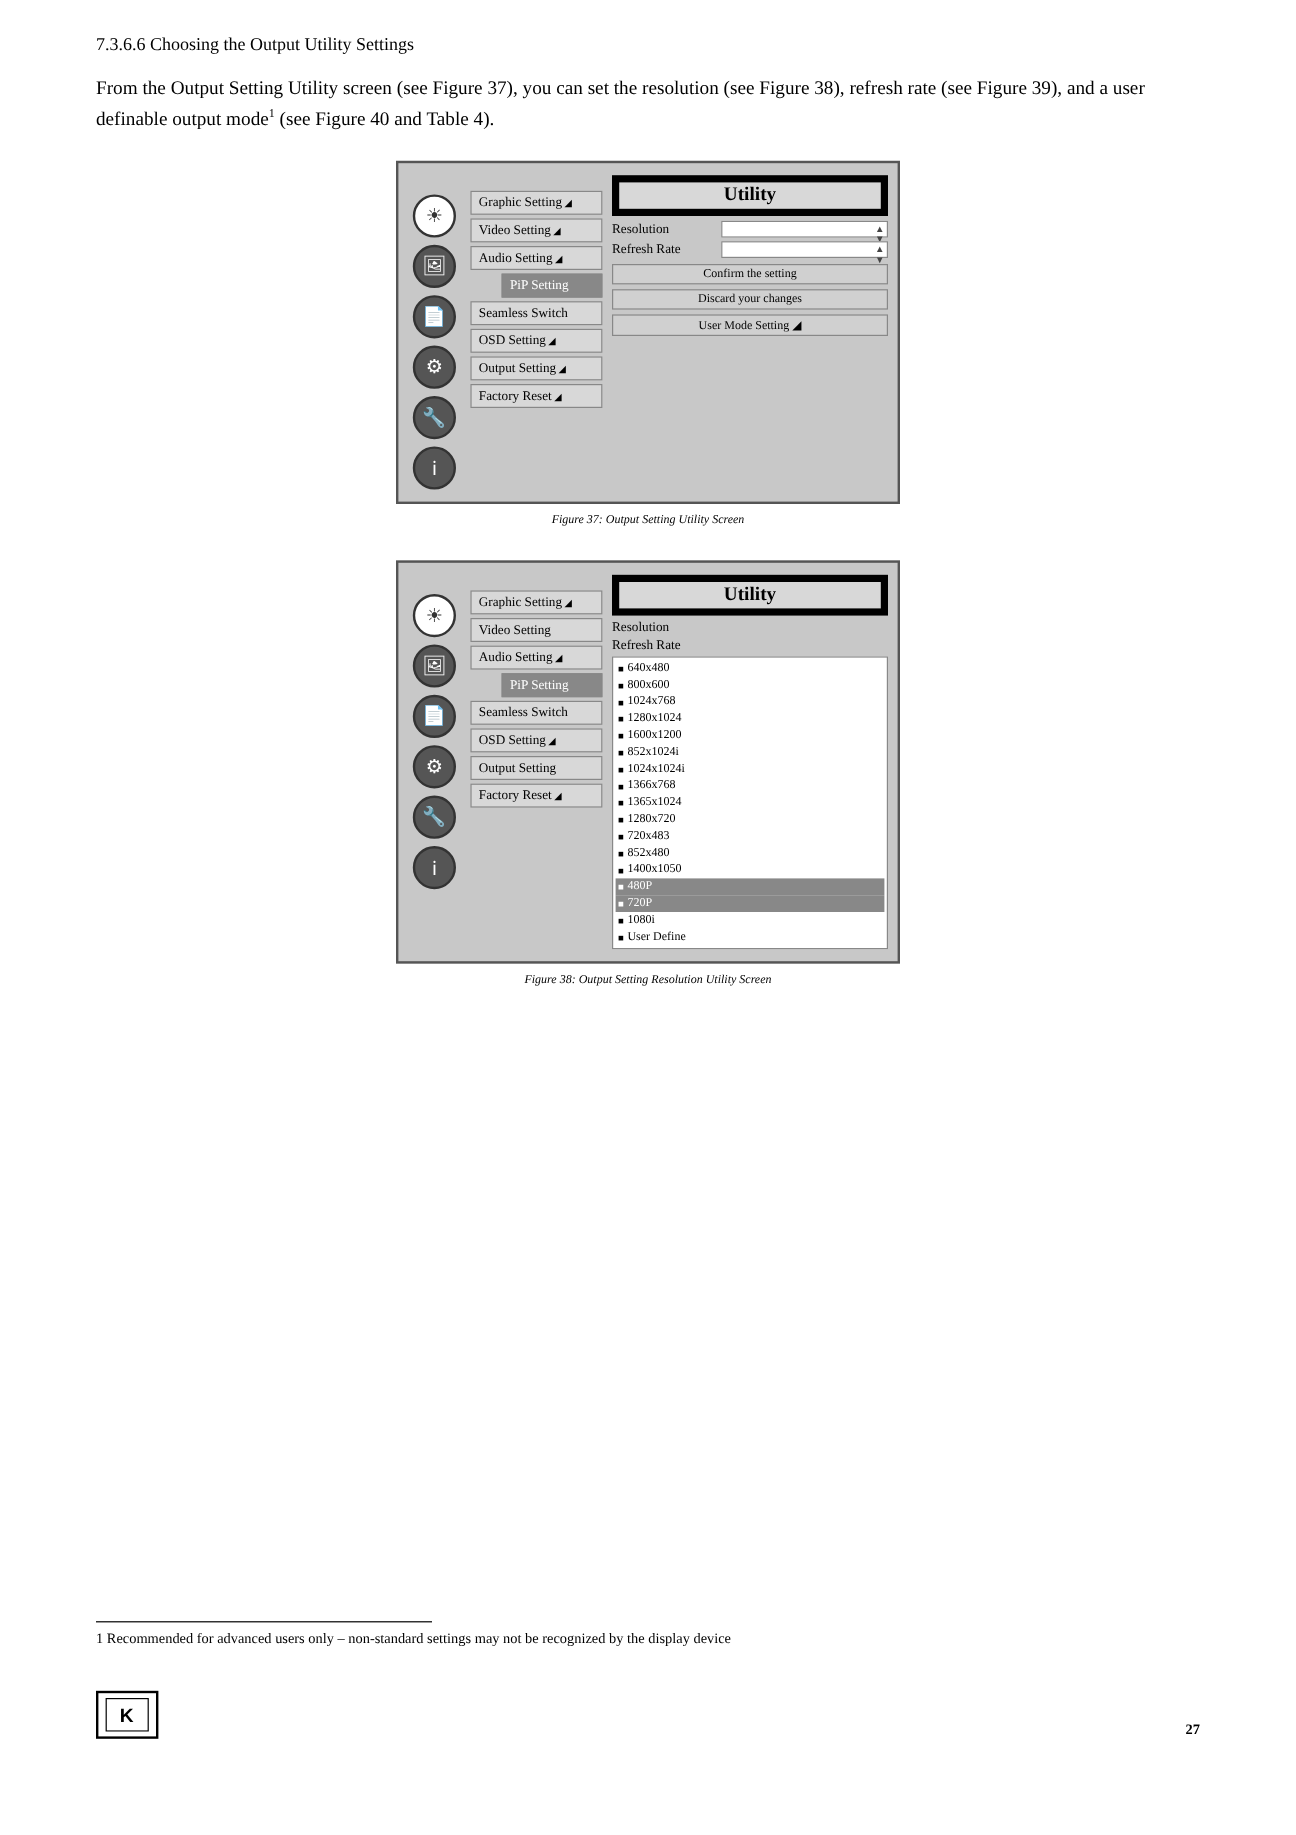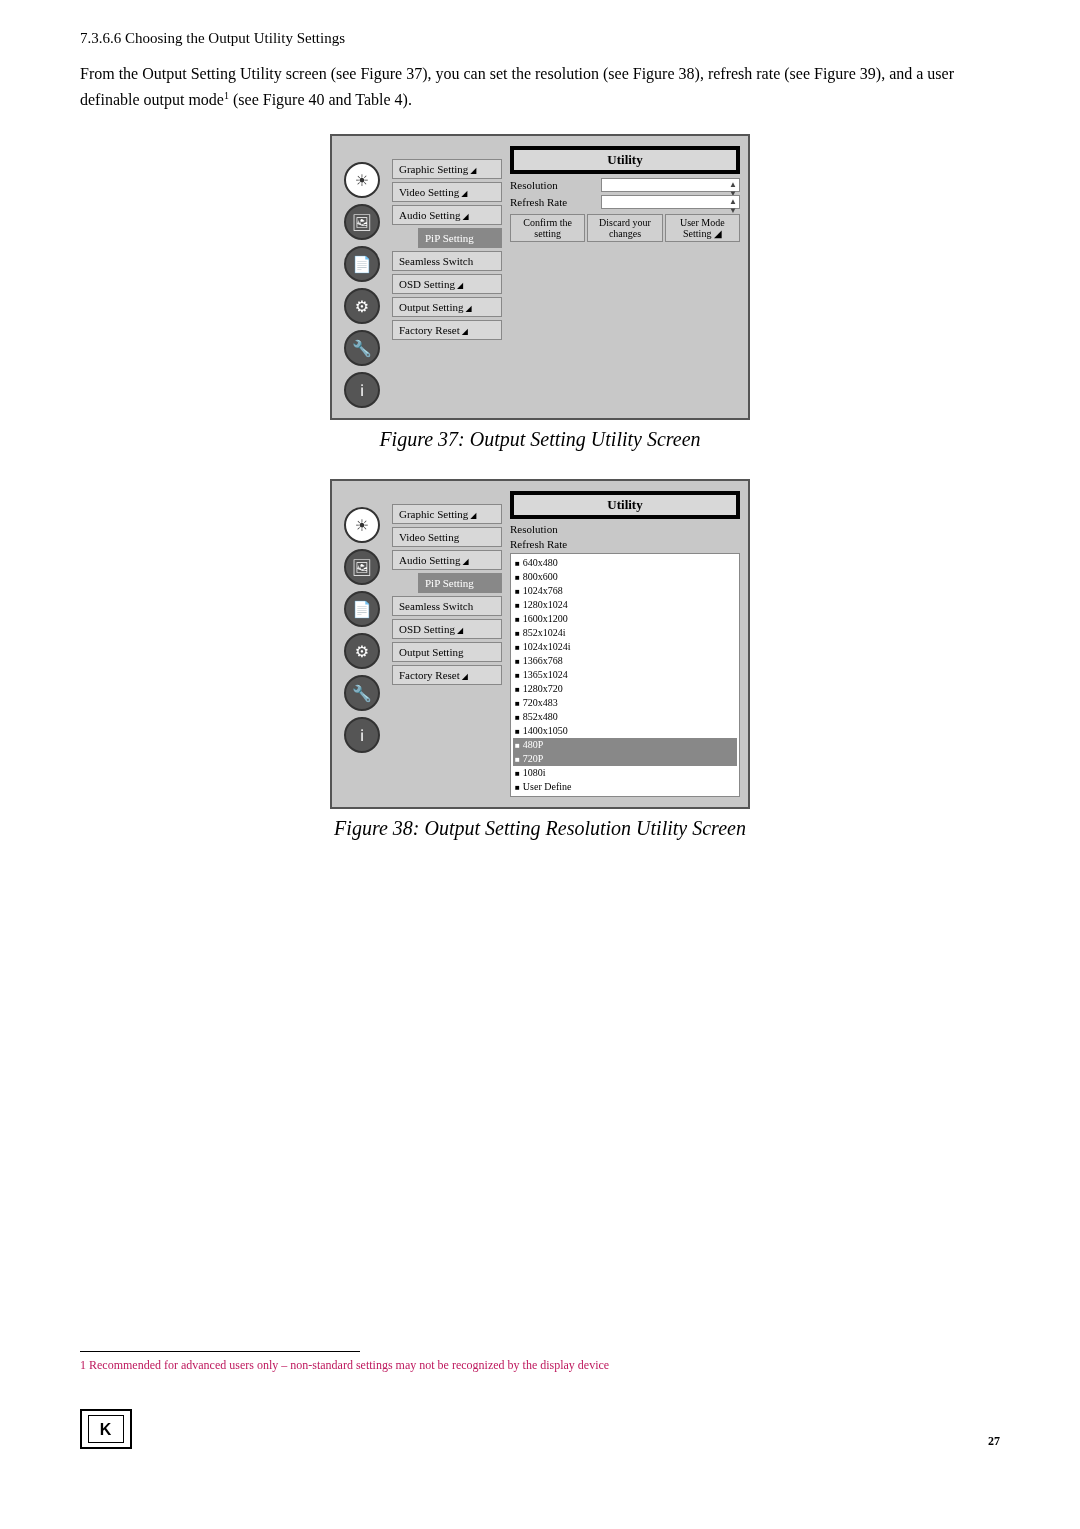--- a/index.html
+++ b/index.html
@@ -57,21 +57,21 @@
 
     
     .figure-container {
       display: flex;
       flex-direction: column;
       align-items: center;
       margin-bottom: 28px;
     }
 
     .figure-caption {
-      font-size: 20px;
+      font-size: 10px;
       font-style: italic;
       margin-top: 8px;
       text-align: center;
     }
 
     
     .screen-mockup {
       width: 420px;
       background: #c8c8c8;
       border: 2px solid #555;
@@ -137,23 +137,23 @@
       margin-left: 26px;
     }
 
     .menu-item.has-arrow::after {
       content: ' ◢';
       font-size: 8px;
     }
 
     .utility-title-bar {
       background: #d8d8d8;
-      border: 4px solid #000000;
+      border: 6px solid #000000;
       text-align: center;
-      font-size: 13px;
+      font-size: 16px;
       font-weight: bold;
       padding: 2px 4px;
       margin-bottom: 4px;
     }
 
     .utility-row {
       display: flex;
       align-items: center;
       margin-bottom: 3px;
       font-size: 11px;
@@ -226,21 +226,21 @@
     .footnote-divider {
       border: none;
       border-top: 1px solid #000;
       width: 280px;
       margin-top: auto;
       margin-bottom: 6px;
     }
 
     .footnote-text {
       font-size: 12px;
-      color: #be185d;
+      color: #000000;
       margin-bottom: 16px;
     }
 
     
     .page-footer {
       display: flex;
       justify-content: space-between;
       align-items: flex-end;
       margin-top: 20px;
     }
@@ -267,20 +267,21 @@
     }
 
     .utility-right-panel {
       display: flex;
       flex-direction: column;
       flex: 1;
     }
 
     .confirm-btn-area {
       display: flex;
+      flex-direction: column;
       gap: 2px;
       margin-top: 2px;
     }
 
     
     .res-utility-right {
       display: flex;
       gap: 4px;
       flex: 1;
     }

